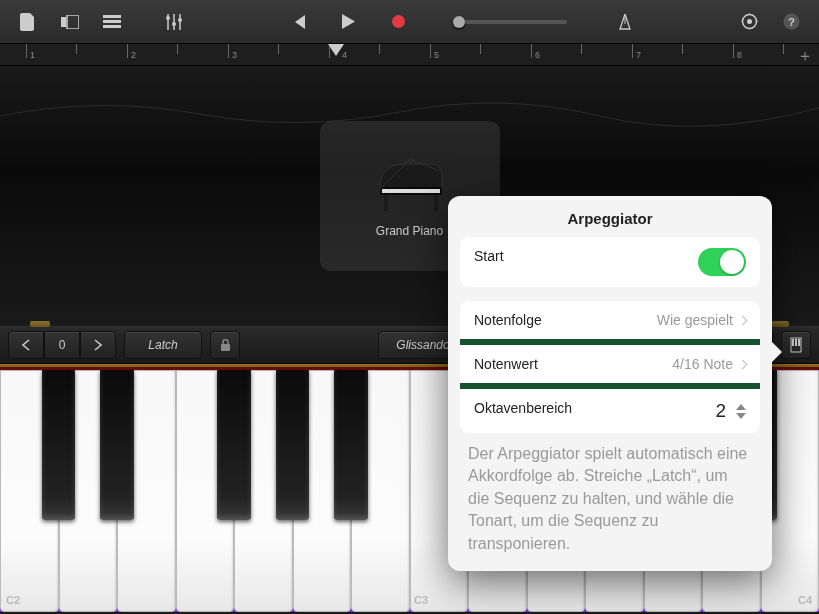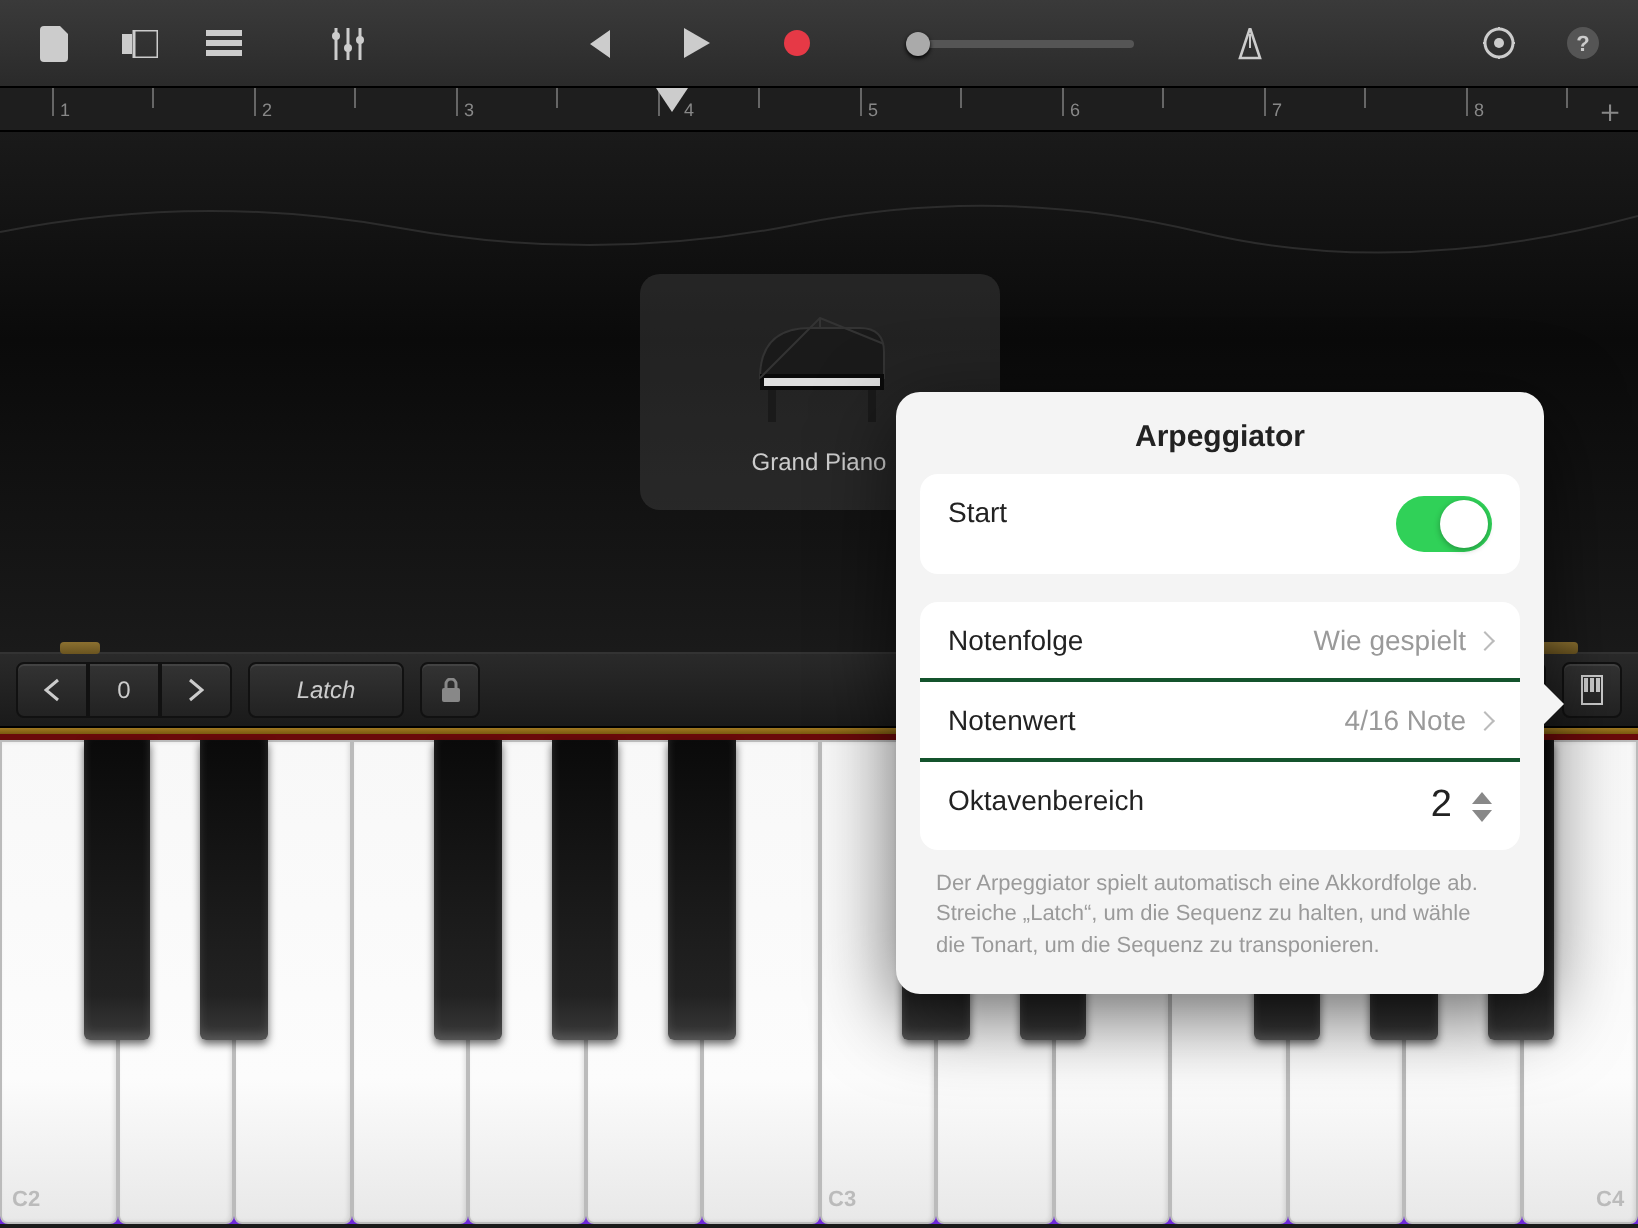--- a/index.html
+++ b/index.html
@@ -11,21 +11,21 @@
 .rec{width:13px;height:13px;border-radius:50%;background:#e63946}
 .ruler{height:22px;background:#1e1e1e;position:relative;border-bottom:1px solid #000}
 .tick{position:absolute;top:0;height:10px;width:1px;background:#666}
 .tick.tall{height:14px}
 .ticklabel{position:absolute;top:6px;font-size:9px;color:#888}
 .playhead{position:absolute;top:0;left:328px}
 .ph-triangle{width:0;height:0;border-left:8px solid transparent;border-right:8px solid transparent;border-top:12px solid #ccc}
 .addtrack{position:absolute;right:6px;top:2px;color:#888;font-size:16px}
 .instrument-area{height:260px;background:linear-gradient(180deg,#1a1a1a 0%,#0a0a0a 40%,#1a1a1a 100%);display:flex;align-items:center;justify-content:center;position:relative}
 .wave-overlay{position:absolute;top:20px;left:0;right:0;height:50px}
-.instr-card{width:180px;height:118px;background:rgba(80,80,80,0.35);border-radius:10px;display:flex;flex-direction:column;align-items:center;justify-content:center;gap:10px}
+.instr-card{width:180px;height:150px;background:rgba(80,80,80,0.35);border-radius:10px;display:flex;flex-direction:column;align-items:center;justify-content:center;gap:10px}
 .instr-label{color:#ccc;font-size:12px}
 .ctrlbar{height:38px;background:linear-gradient(#2a2a2a,#1a1a1a);display:flex;align-items:center;padding:0 8px;gap:8px;border-top:1px solid #333;border-bottom:1px solid #000;position:relative}
 .hinge{position:absolute;top:-6px;height:6px;width:20px;background:linear-gradient(#8b7030,#6a5420);border-radius:2px}
 .hinge.l{left:30px}
 .hinge.r{right:30px}
 .cbtn{height:28px;background:linear-gradient(#333,#222);border:1px solid #111;border-radius:4px;color:#ccc;display:flex;align-items:center;justify-content:center;font-size:12px;box-shadow:inset 0 1px 0 rgba(255,255,255,0.08)}
 .nav3{display:flex;gap:0}
 .nav3 .cbtn{width:36px;border-radius:0}
 .nav3 .cbtn:first-child{border-radius:4px 0 0 4px}
 .nav3 .cbtn:last-child{border-radius:0 4px 4px 0}
@@ -37,32 +37,32 @@
 .keys{height:248px;background:#6d28d9;position:relative;overflow:hidden}
 .gold{position:absolute;top:0;left:0;right:0;height:3px;background:linear-gradient(#a07820,#7a5a10)}
 .felt{position:absolute;top:3px;left:0;right:0;height:3px;background:#6a0a0a}
 .white-key{position:absolute;top:6px;bottom:0;background:linear-gradient(180deg,#f8f8f8 0%,#fcfcfc 70%,#e8e8e8 100%);border:1px solid #bbb;border-radius:0 0 4px 4px;box-shadow:inset -1px 0 2px rgba(0,0,0,0.1)}
 .black-key{position:absolute;top:6px;height:150px;background:linear-gradient(180deg,#0a0a0a 0%,#222 85%,#3a3a3a 100%);border-radius:0 0 3px 3px;z-index:2;box-shadow:0 2px 4px rgba(0,0,0,0.6),inset 0 -3px 5px rgba(255,255,255,0.15)}
 .keylabel{position:absolute;bottom:6px;left:6px;font-size:11px;color:#bbb;font-weight:600}
 .popover{position:absolute;top:196px;left:448px;width:324px;background:#f4f4f4;border-radius:12px;box-shadow:0 10px 40px rgba(0,0,0,0.6);z-index:10;padding:12px 0}
 .pop-title{text-align:center;font-size:15px;font-weight:600;color:#222;padding:2px 0 10px}
 .pop-section{margin:0 12px;background:#fff;border-radius:9px;overflow:hidden}
 .pop-row{display:flex;align-items:flex-start;justify-content:space-between;padding:11px 14px;font-size:14px;color:#222}
-.pop-row+.pop-row{border-top:2px solid #14532d}
+.pop-row+.pop-row{border-top:6px solid #14532d}
 .pop-val{color:#9a9a9a;display:flex;align-items:center;gap:6px}
 .chev{width:7px;height:7px;border-top:1.5px solid #bbb;border-right:1.5px solid #bbb;transform:rotate(45deg)}
 .switch{width:48px;height:28px;background:#30d158;border-radius:14px;position:relative}
 .switch::after{content:"";position:absolute;right:2px;top:2px;width:24px;height:24px;background:#fff;border-radius:50%;box-shadow:0 1px 3px rgba(0,0,0,0.3)}
 .stepper{display:flex;align-items:center;gap:10px}
 .stepval{font-size:19px;color:#222}
 .steparrows{display:flex;flex-direction:column;gap:3px}
 .steparr{width:0;height:0;border-left:5px solid transparent;border-right:5px solid transparent}
 .steparr.up{border-bottom:6px solid #888}
 .steparr.down{border-top:6px solid #888}
-.pop-help{font-size:11px;color:#9a9a9a;padding:10px 20px 4px;line-height:1.4}
+.pop-help{font-size:16px;color:#9a9a9a;padding:10px 20px 4px;line-height:1.4}
 .pop-arrow{position:absolute;right:-10px;top:146px;width:0;height:0;border-top:10px solid transparent;border-bottom:10px solid transparent;border-left:10px solid #f4f4f4}
 </style>
 </head>
 <body>
 
 <div class="topbar">
   <div class="tbtn">
       <svg width="16" height="18" viewBox="0 0 16 18">
         <path d="M2 0h8l4 4v12a2 2 0 0 1-2 2H2a2 2 0 0 1-2-2V2a2 2 0 0 1 2-2z" fill="#ccc"></path>
       </svg>
@@ -199,20 +199,23 @@
       </div>
   </div>
   <div class="cbtn latch">
       <span>Latch</span>
     </div>
   <div class="cbtn lock">
       <svg width="11" height="13" viewBox="0 0 11 13">
         <rect x="1" y="5" width="9" height="7" rx="1" fill="#888"></rect>
         <path d="M3 5V3a2.5 2.5 0 0 1 5 0v2" fill="none" stroke="#888" stroke-width="1.5"></path>
       </svg>
+    </div>
+  <div class="cbtn giss">
+      <span>Glissando</span>
     </div>
   <div class="cbtn arpbtn" style="background:linear-gradient(#3a2a22,#281a14)">
       <svg width="22" height="14" viewBox="0 0 22 14">
         <circle cx="3" cy="11" r="1.6" fill="#d46a3a"></circle>
         <circle cx="8" cy="7" r="1.6" fill="#d46a3a"></circle>
         <circle cx="13" cy="3" r="1.6" fill="#d46a3a"></circle>
         <circle cx="18" cy="7" r="1.6" fill="#d46a3a"></circle>
       </svg>
     </div>
   <div class="cbtn scalebtn">

